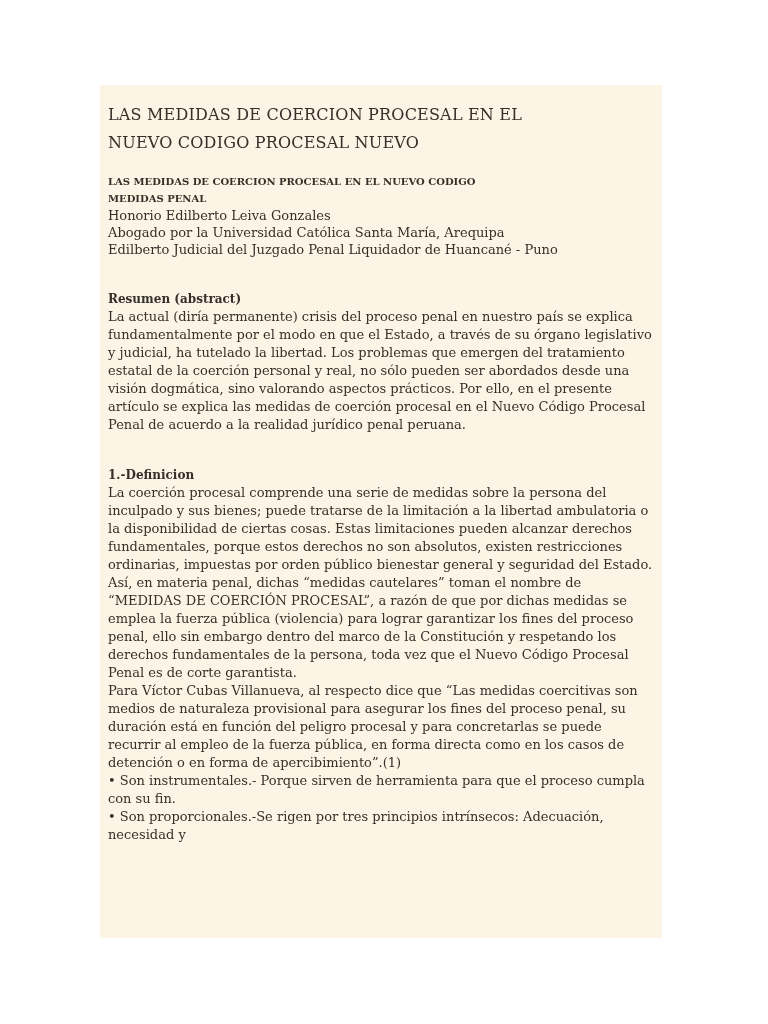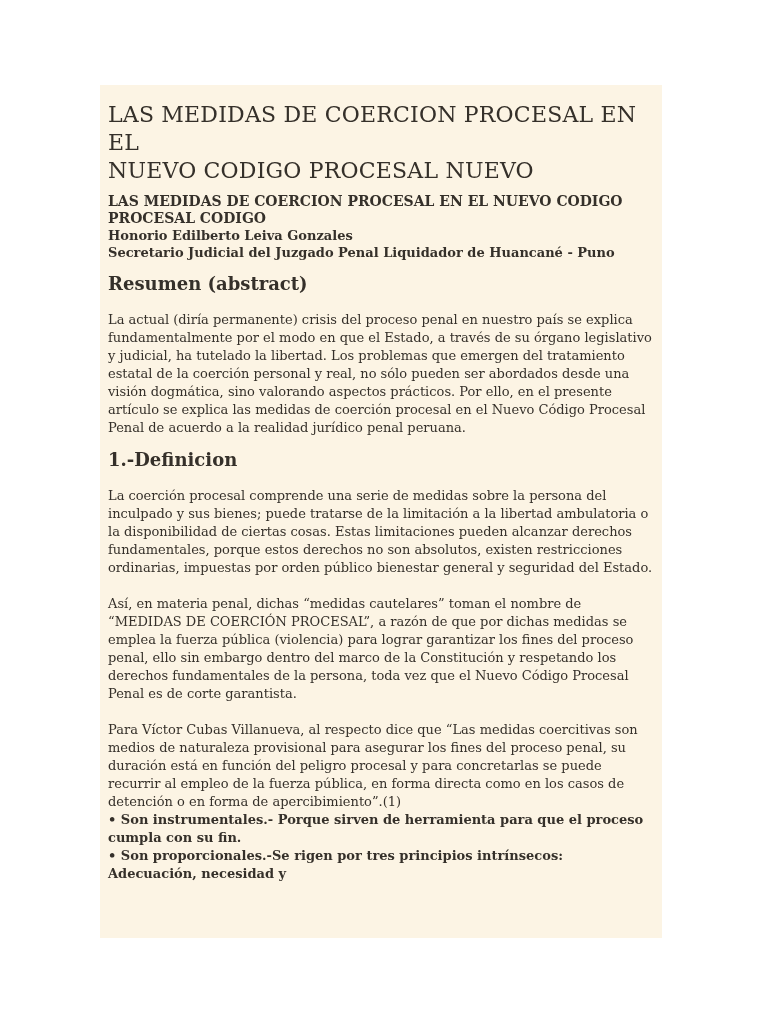--- a/index.html
+++ b/index.html
@@ -14,71 +14,69 @@
   }
   .doc-page {
     width: 562px;
     margin: 85px 0 0 100px;
     background: #fcf4e4;
     color: #35302a;
     padding: 16px 8px 14px 8px;
     min-height: 853px;
   }
   .doc-title {
-    font-size: 22px;
+    font-size: 16px;
     font-weight: 400;
     line-height: 28px;
     letter-spacing: 0.2px;
-    margin-bottom: 8px;
+    margin-bottom: 16px;
   }
   .doc-subtitle {
-    font-size: 14px;
+    font-size: 10px;
     font-weight: 700;
     line-height: 17px;
   }
   .byline p {
     font-size: 13px;
     line-height: 17px;
-    font-weight: bold;
   }
   .section-heading {
-    font-size: 18px;
+    font-size: 12px;
     font-weight: 700;
     line-height: 18px;
-    margin-top: 14px;
+    margin-top: 32px;
   }
   .body-text {
     font-size: 13px;
     line-height: 18px;
-    margin-top: 18px;
   }
   .bullet {
     font-size: 13px;
     line-height: 18px;
-    font-weight: bold;
   }
 </style>
 </head>
 <body>
 
 <div class="doc-page">
 
   <h1 class="doc-title">
     <div>LAS MEDIDAS DE COERCION PROCESAL EN EL</div>
     <div>NUEVO CODIGO PROCESAL NUEVO</div>
   </h1>
 
   <h2 class="doc-subtitle">
     <div>LAS MEDIDAS DE COERCION PROCESAL EN EL NUEVO CODIGO</div>
-    <div>PROCESAL CODIGO</div>
+    <div>MEDIDAS PENAL</div>
   </h2>
 
   <div class="byline">
     <p>Honorio Edilberto Leiva Gonzales</p>
-    <p>Secretario Judicial del Juzgado Penal Liquidador de Huancané - Puno</p>
+    <p>Abogado por la Universidad Católica Santa María, Arequipa</p>
+    <p>Edilberto Judicial del Juzgado Penal Liquidador de Huancané - Puno</p>
   </div>
 
   <h3 class="section-heading">Resumen (abstract)</h3>
   <p class="body-text">La actual (diría permanente) crisis del proceso penal en nuestro país se explica fundamentalmente por el modo en que el Estado, a través de su órgano legislativo y judicial, ha tutelado la libertad. Los problemas que emergen del tratamiento estatal de la coerción personal y real, no sólo pueden ser abordados desde una visión dogmática, sino valorando aspectos prácticos. Por ello, en el presente artículo se explica las medidas de coerción procesal en el Nuevo Código Procesal Penal de acuerdo a la realidad jurídico penal peruana.</p>
 
   <h3 class="section-heading">1.-Definicion</h3>
   <p class="body-text">La coerción procesal comprende una serie de medidas sobre la persona del inculpado y sus bienes; puede tratarse de la limitación a la libertad ambulatoria o la disponibilidad de ciertas cosas. Estas limitaciones pueden alcanzar derechos fundamentales, porque estos derechos no son absolutos, existen restricciones ordinarias, impuestas por orden público bienestar general y seguridad del Estado.</p>
   <p class="body-text">Así, en materia penal, dichas “medidas cautelares” toman el nombre de “MEDIDAS DE COERCIÓN PROCESAL”, a razón de que por dichas medidas se emplea la fuerza pública (violencia) para lograr garantizar los fines del proceso penal, ello sin embargo dentro del marco de la Constitución y respetando los derechos fundamentales de la persona, toda vez que el Nuevo Código Procesal Penal es de corte garantista.</p>
   <p class="body-text">Para Víctor Cubas Villanueva, al respecto dice que “Las medidas coercitivas son medios de naturaleza provisional para asegurar los fines del proceso penal, su duración está en función del peligro procesal y para concretarlas se puede recurrir al empleo de la fuerza pública, en forma directa como en los casos de detención o en forma de apercibimiento”.(1)</p>
 

